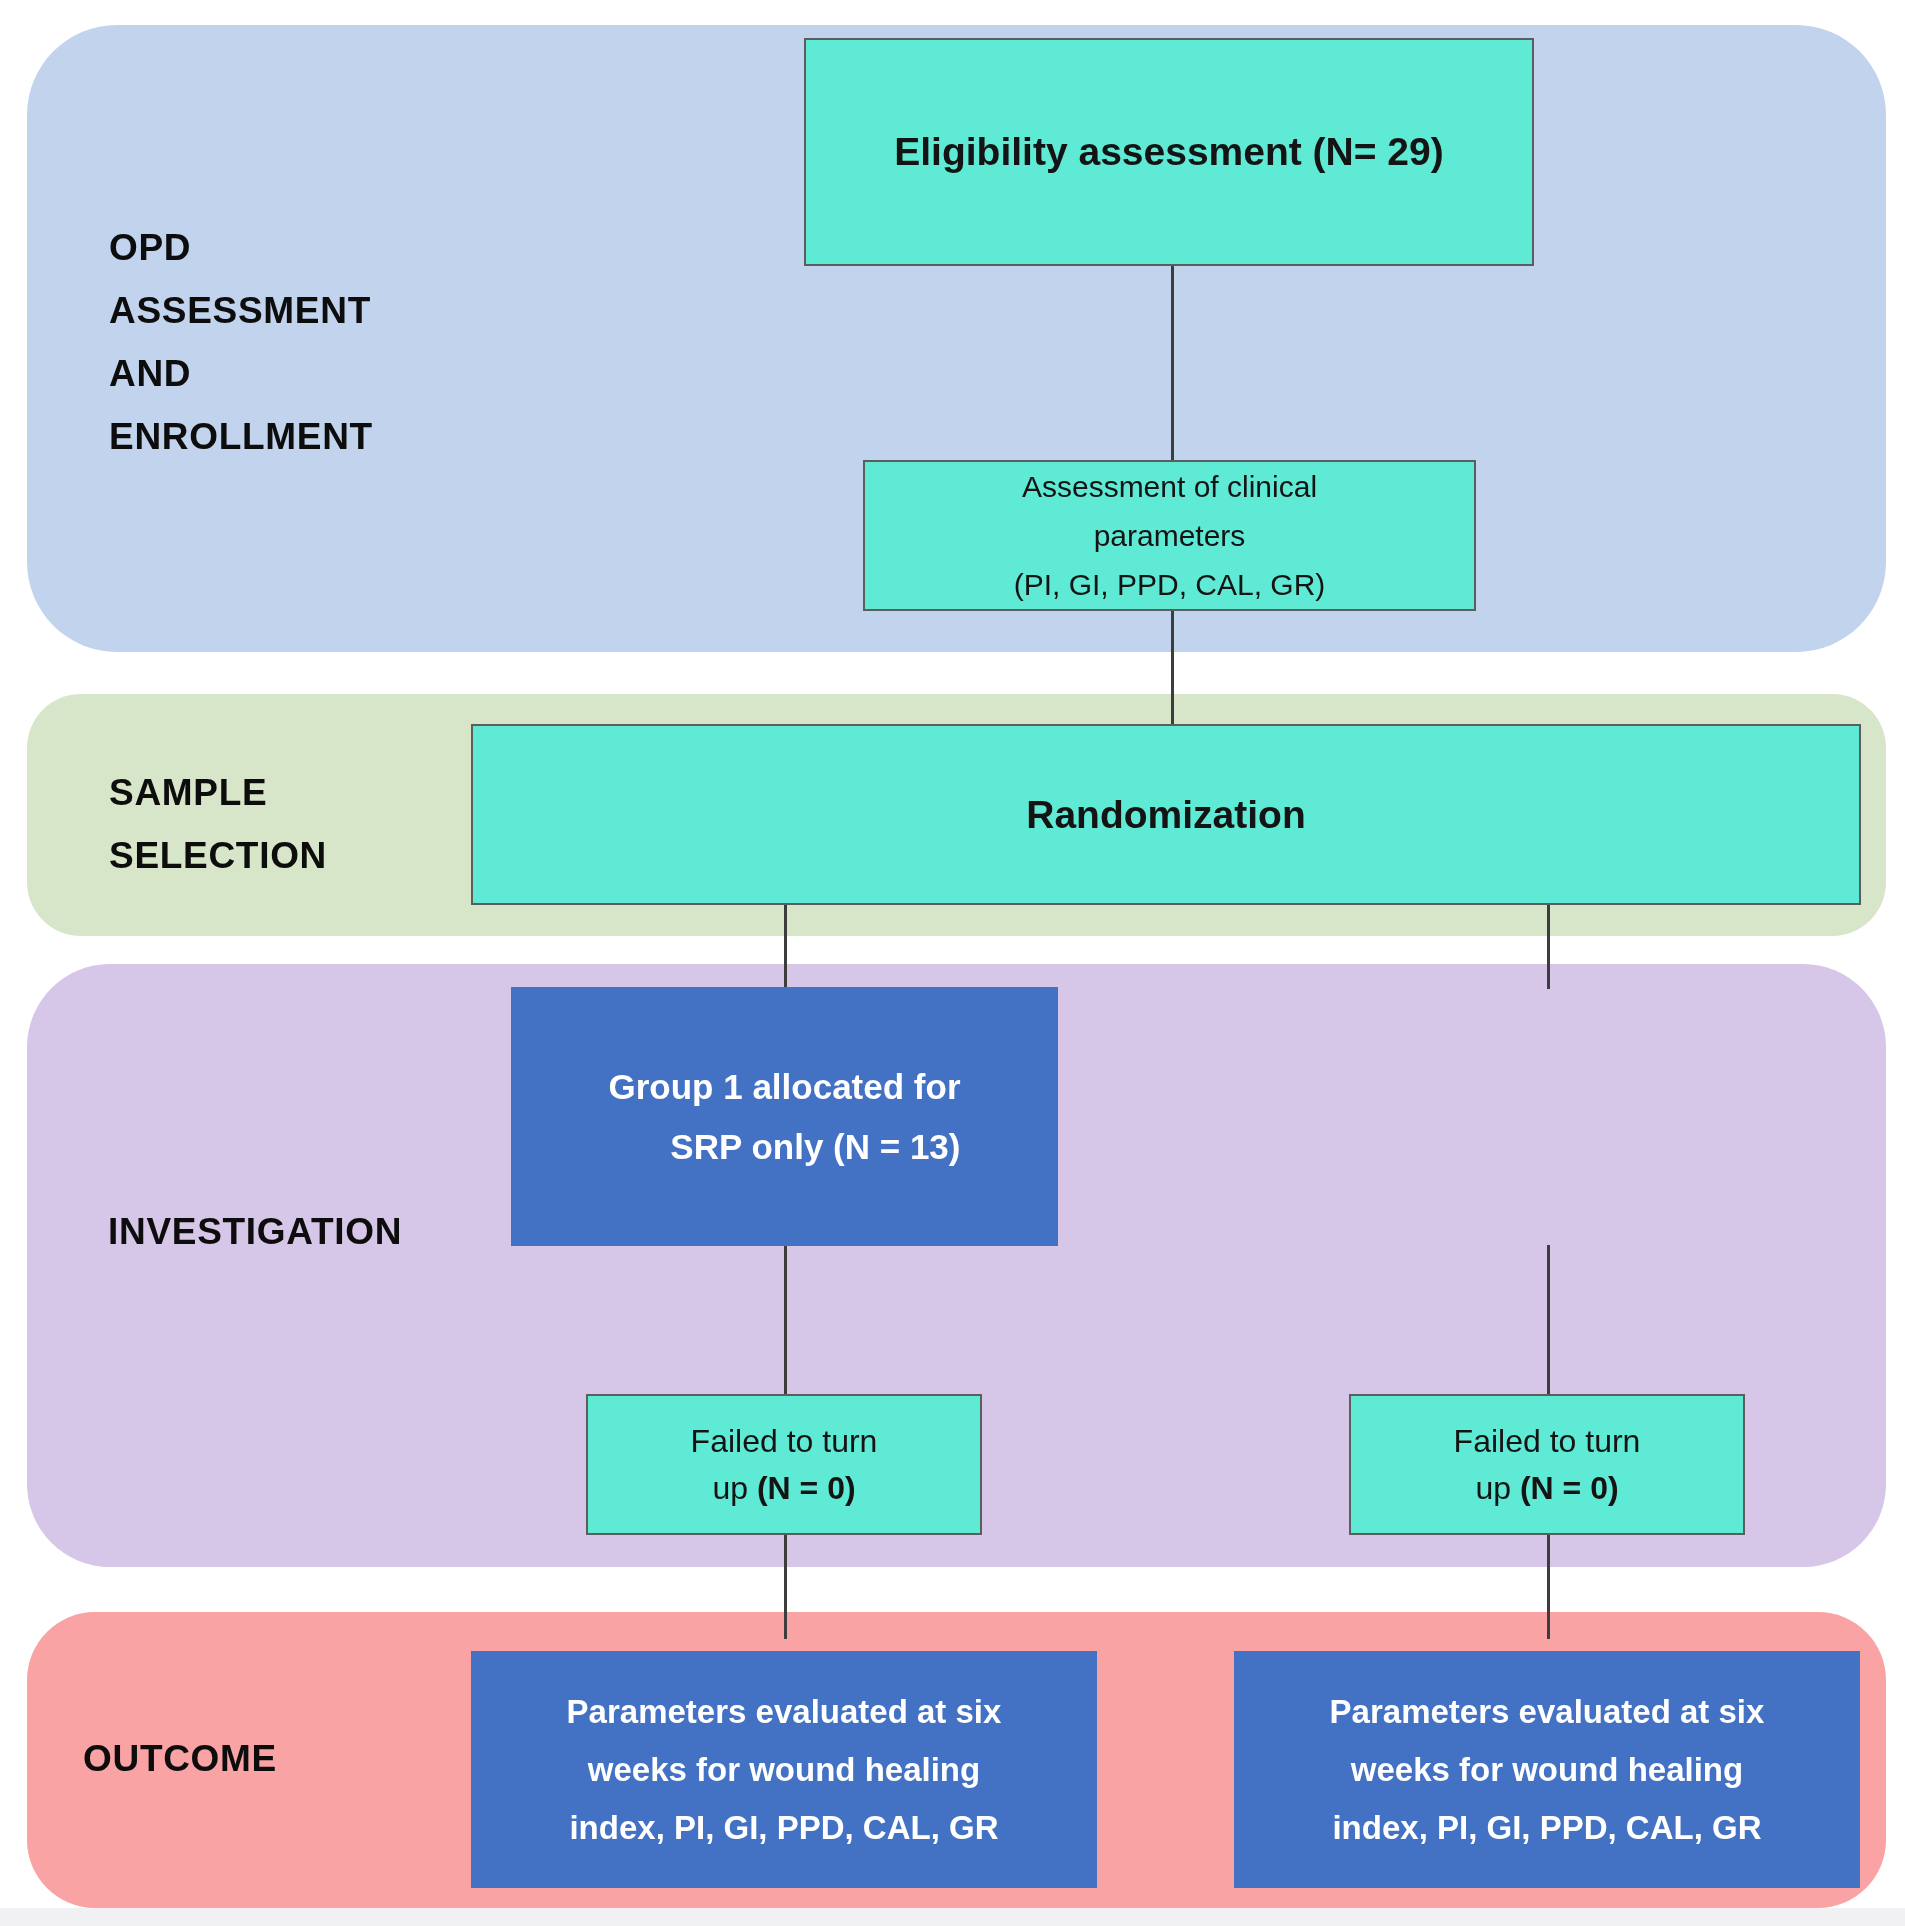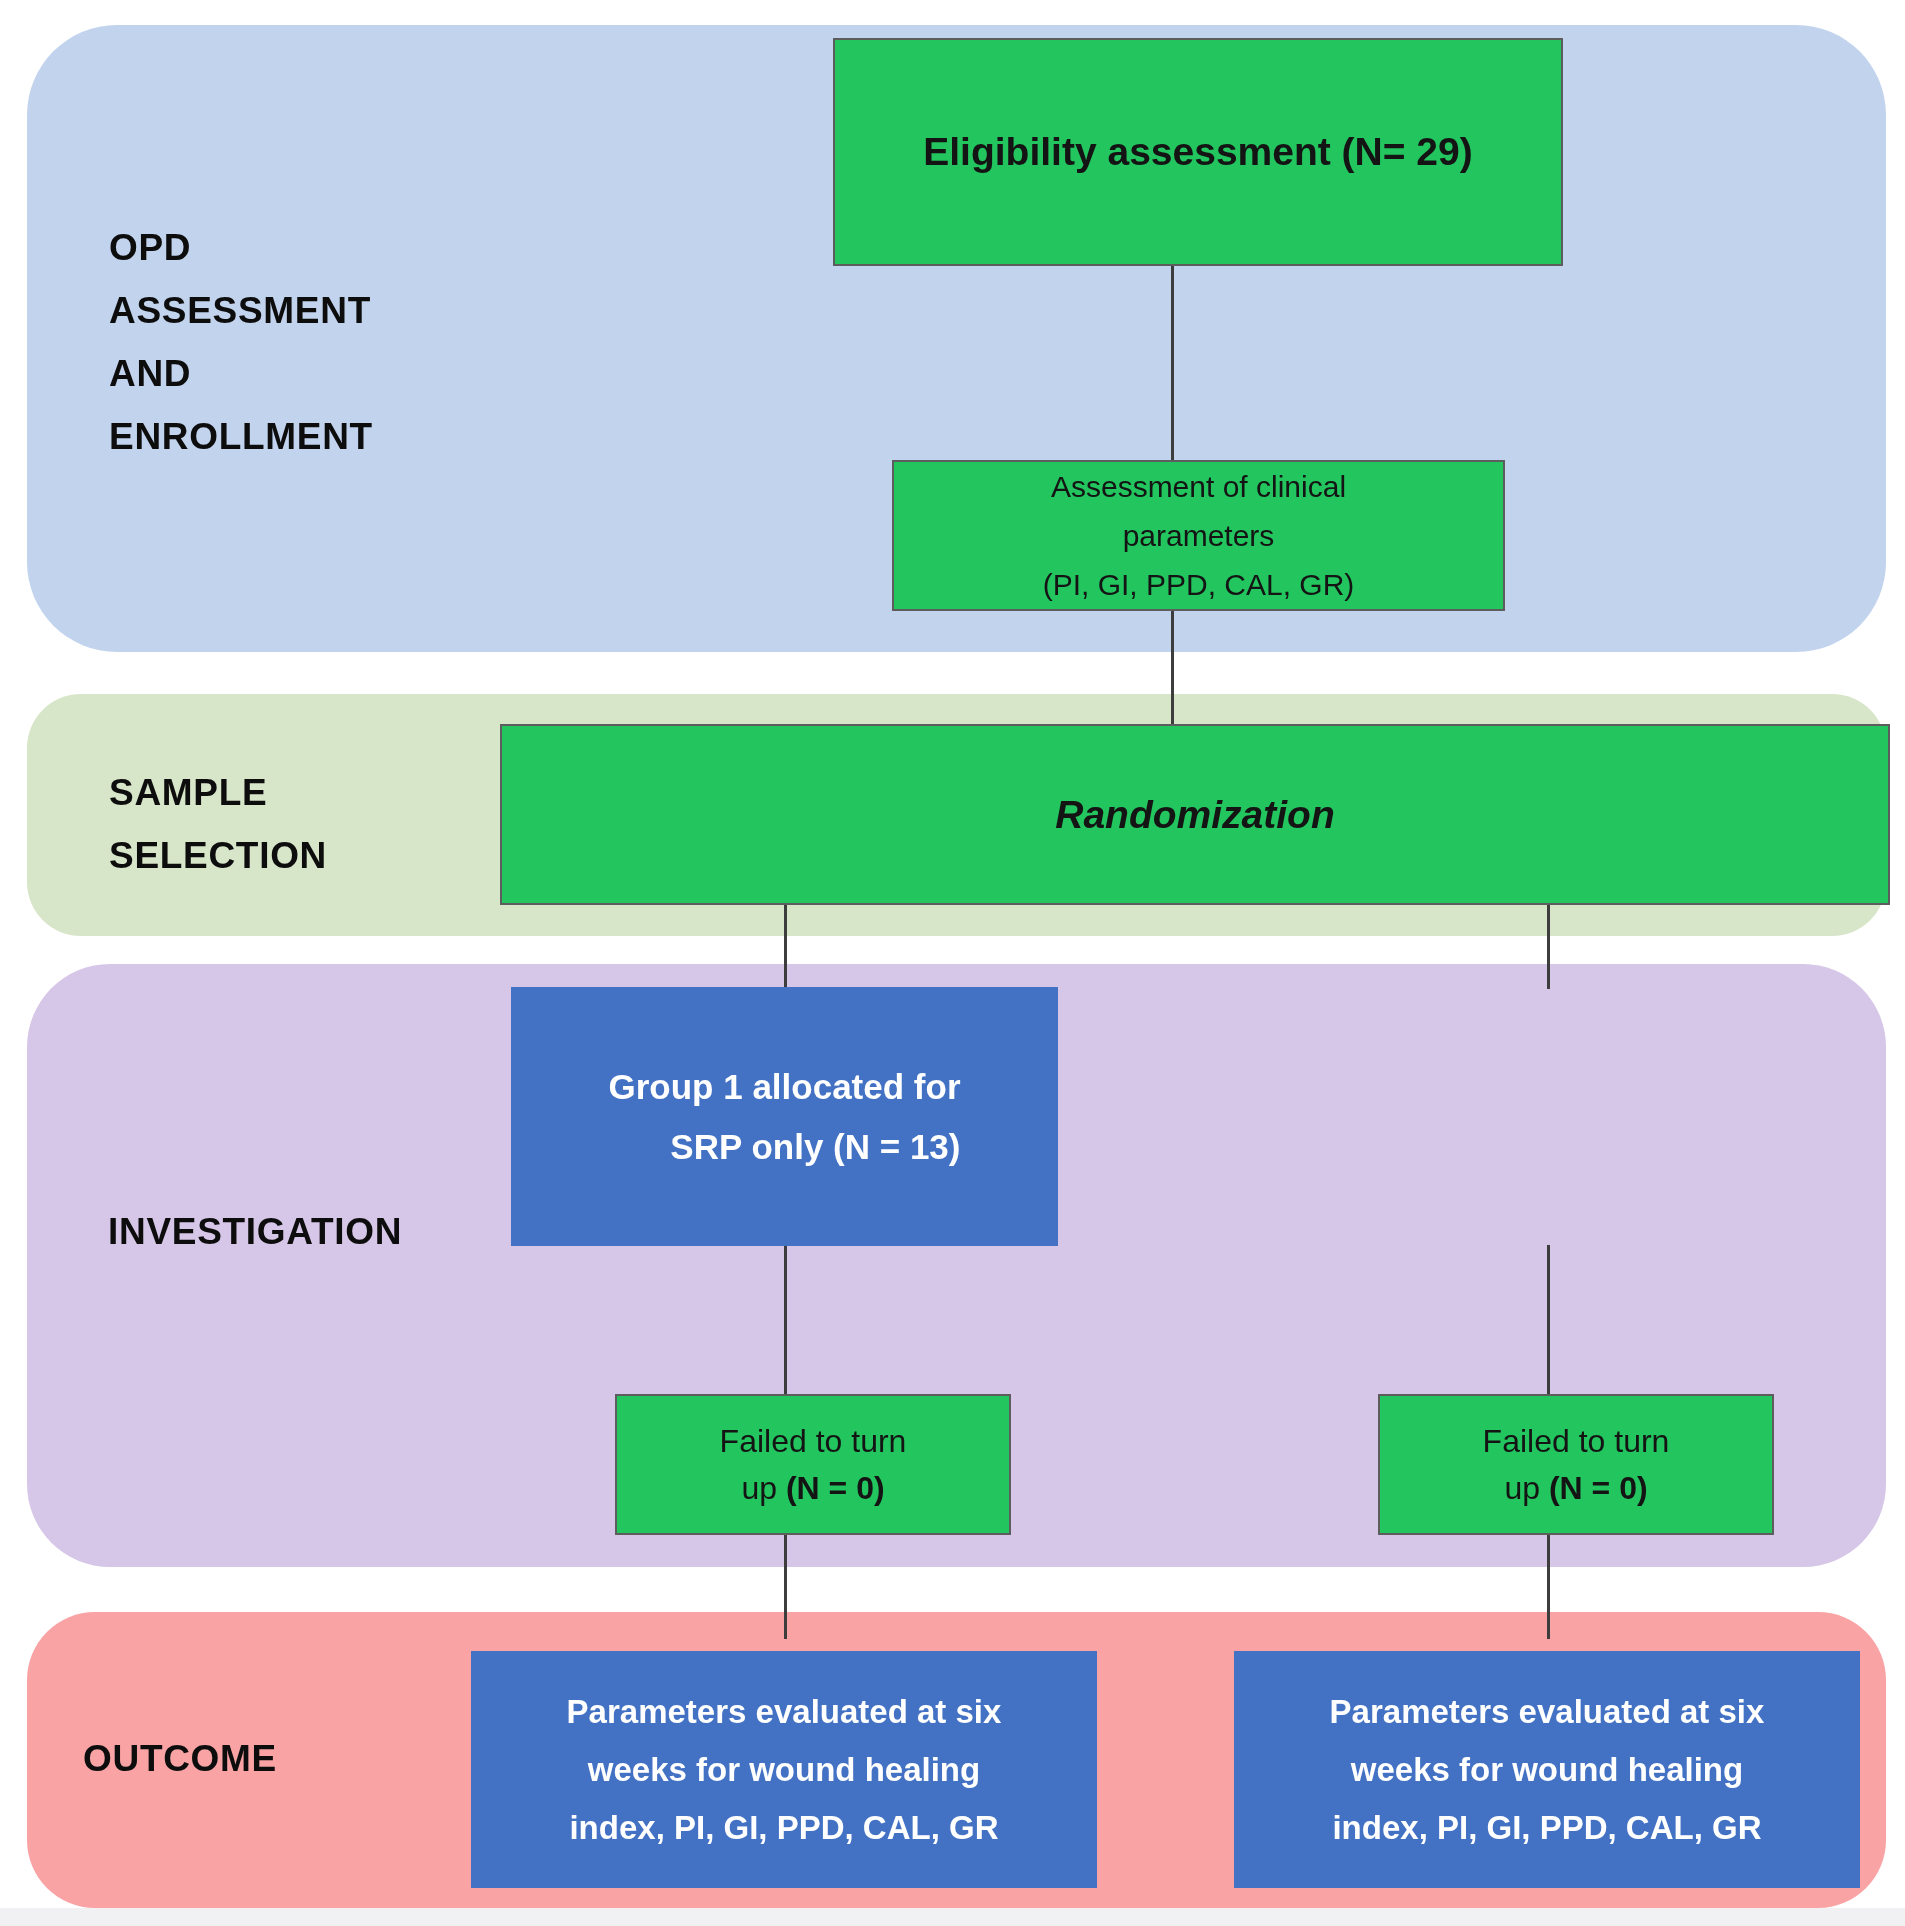--- a/index.html
+++ b/index.html
@@ -45,43 +45,42 @@
     position: absolute;
     z-index: 3;
     box-sizing: border-box;
     display: flex;
     flex-direction: column;
     align-items: center;
     justify-content: center;
     text-align: center;
   }
   .white-node {
-    background: #22c55e;
+    background: #5eead4;
     border: 2.9px solid #5d5d5d;
     color: #141414;
-    margin-left: 29px;
   }
   .blue-node {
     background: #4372c4;
     color: #ffffff;
     font-weight: bold;
   }
   .pre { white-space: pre-line; }
 
   #node-eligibility {
     left: 804px; top: 38px; width: 730px; height: 228px;
     font-size: 39px; font-weight: bold;
   }
   #node-clinical {
     left: 863px; top: 460px; width: 613px; height: 151px;
     font-size: 30px; line-height: 49px;
   }
   #node-randomization {
     left: 471px; top: 724px; width: 1390px; height: 181px;
-    font-size: 39px; font-weight: bold; font-style: italic;
+    font-size: 39px; font-weight: bold;
   }
   #node-group1 {
     left: 511px; top: 987px; width: 547px; height: 259px;
     font-size: 35px; line-height: 60px; text-align: right;
   }
   #node-group2 {
     left: 1252px; top: 987px; width: 590px; height: 259px;
     font-size: 35px; line-height: 60px;
   }
   .failed-node {

